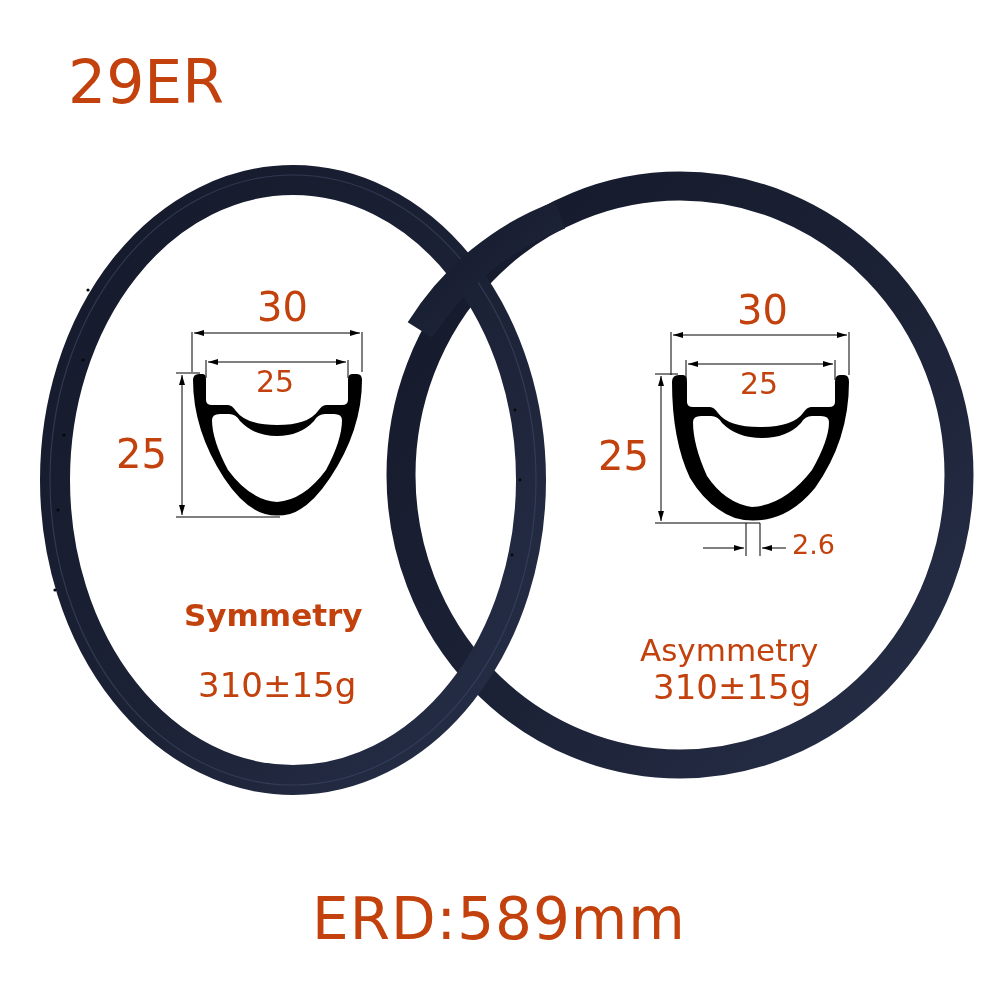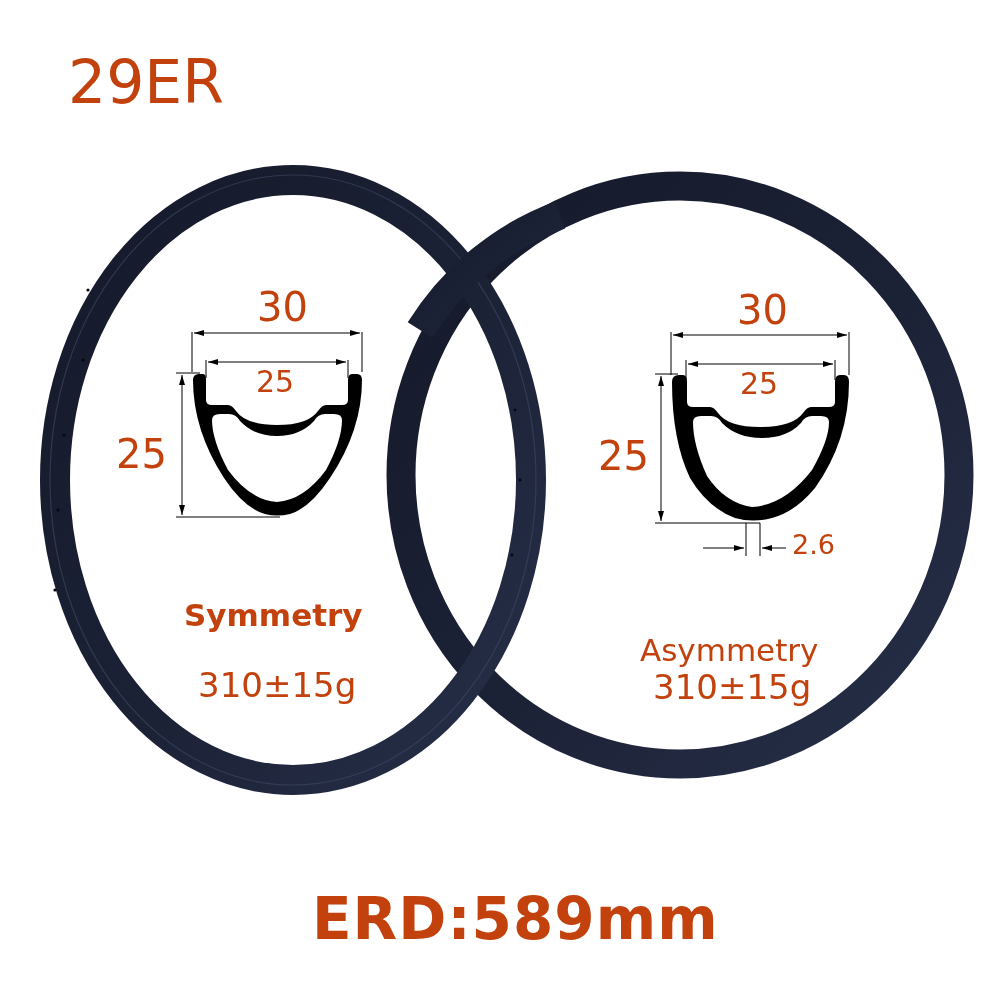--- a/index.html
+++ b/index.html
@@ -1,21 +1,21 @@
 <!DOCTYPE html>
 <html><head>
   <meta charset="utf-8">
   <style>
     html, body { margin: 0; padding: 0; background: #ffffff; }
     body { width: 1000px; height: 1000px; position: relative; overflow: hidden;
            font-family: "DejaVu Sans", sans-serif; color: #000; }
     .canvas { position: absolute; left: 0; top: 0; width: 1000px; height: 1000px; }
     .txt { position: absolute; white-space: nowrap; color: #c2410c; line-height: 1; }
     .title { left: 68px; top: 52px; font-size: 60px; }
-    .erd { left: 312px; top: 890px; font-size: 58px; letter-spacing: 1px; font-weight: bold; }
+    .erd { left: 312px; top: 890px; font-size: 58px; letter-spacing: 1px; }
     .label { font-size: 31px; }
     .weight { font-size: 34px; }
     .dim-big { font-size: 40px; }
     .dim-mid { font-size: 30px; }
     .dim-small { font-size: 27px; text-align: center; }
   </style>
 </head>
 <body>
 
 <div class="canvas">

